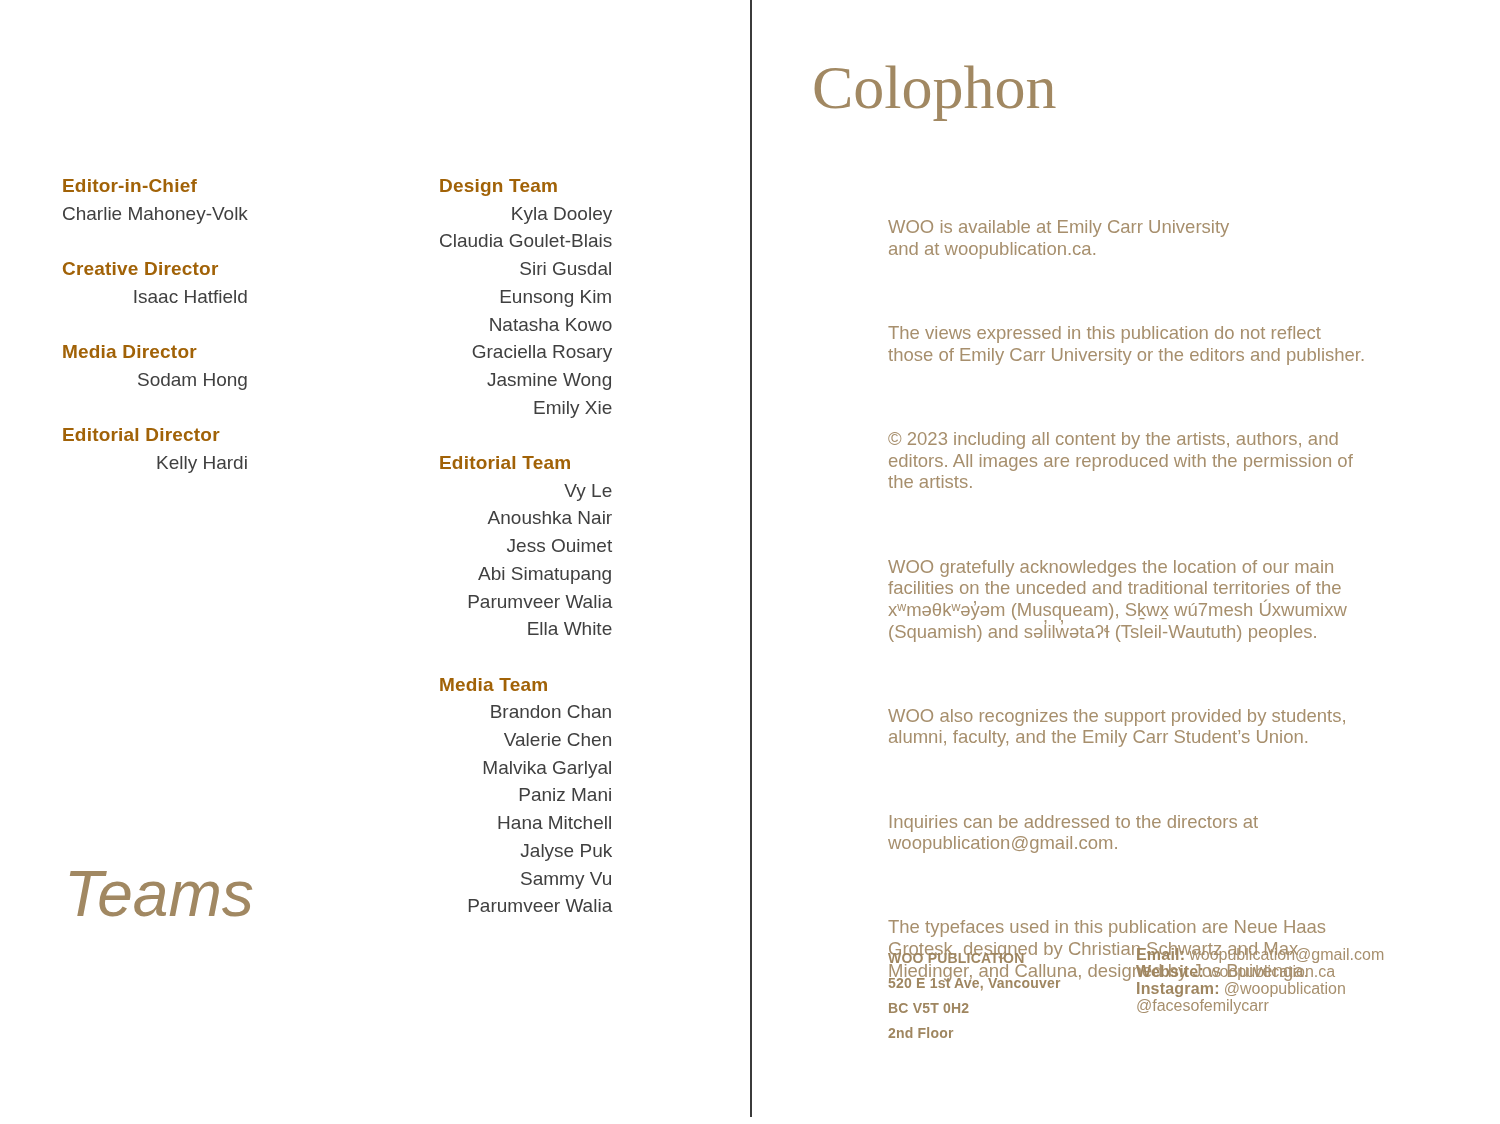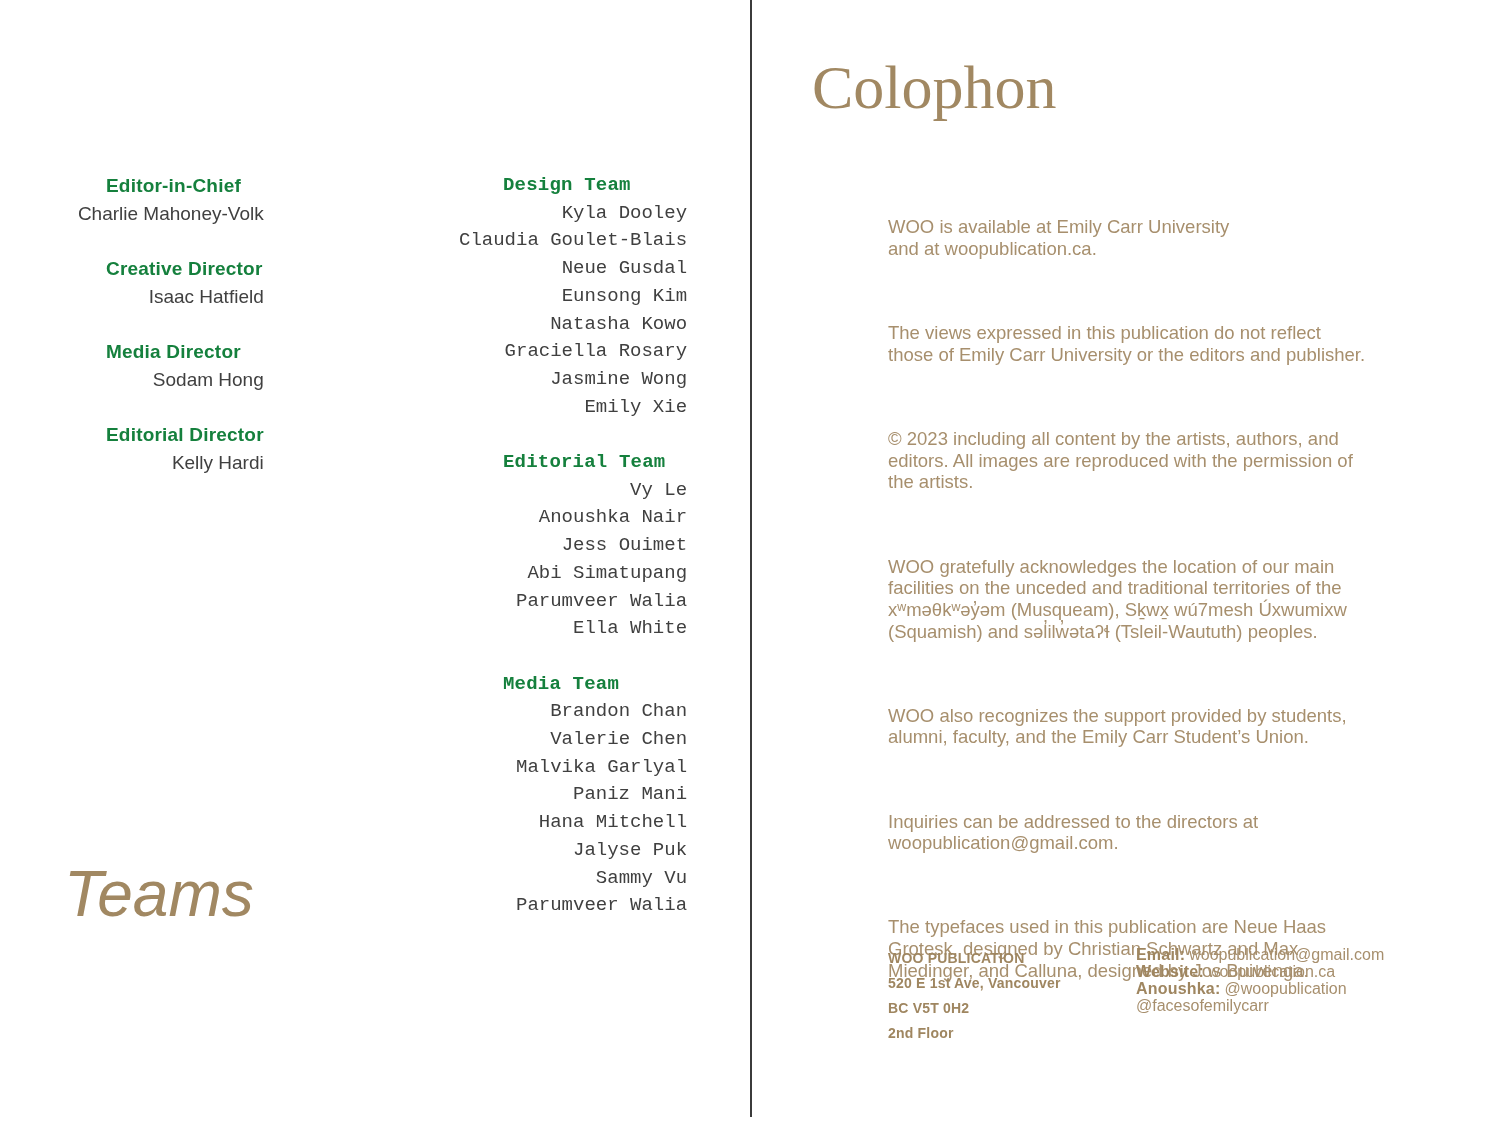--- a/index.html
+++ b/index.html
@@ -17,29 +17,28 @@
     width: 2px; height: 1117px;
     background: #3b3b3b;
   }
 
   
   .roles-col {
     position: absolute; left: 62px; top: 172px;
     font-size: 19px; line-height: 27.7px;
   }
   .teams-col {
-    position: absolute; left: 459px; top: 172px;
-    font-size: 19px; line-height: 27.7px; font-family: Liberation Mono, monospace;
+    position: absolute; left: 439px; top: 172px;
+    font-size: 19px; line-height: 27.7px;
   }
   .group { margin-bottom: 27.7px; }
   .group-title {
     font-weight: bold;
-    color: #15803d;
+    color: #a16207;
     letter-spacing: 0.2px;
-    margin-left: 44px;
   }
   .member, .group-name { color: #404040; text-align: right; }
 
   .teams-heading {
     position: absolute; left: 64px; top: 862px;
     margin: 0;
     font-family: Liberation Sans, sans-serif;
     font-style: italic; font-weight: normal;
     font-size: 64px; line-height: 1;
     color: #a18862;
@@ -104,21 +103,21 @@
         <div class="group-title">Editorial Director</div>
         <div class="group-name">Kelly Hardi</div>
       </div>
     </div>
 
     <div class="teams-col">
       <div class="group">
         <div class="group-title">Design Team</div>
         <div class="member">Kyla Dooley</div>
         <div class="member">Claudia Goulet-Blais</div>
-        <div class="member">Neue Gusdal</div>
+        <div class="member">Siri Gusdal</div>
         <div class="member">Eunsong Kim</div>
         <div class="member">Natasha Kowo</div>
         <div class="member">Graciella Rosary</div>
         <div class="member">Jasmine Wong</div>
         <div class="member">Emily Xie</div>
       </div>
       <div class="group">
         <div class="group-title">Editorial Team</div>
         <div class="member">Vy Le</div>
         <div class="member">Anoushka Nair</div>
@@ -172,18 +171,18 @@
     </div>
 
     <div class="footer-publisher">WOO PUBLICATION
 520 E 1st Ave, Vancouver
 BC V5T 0H2
 2nd Floor</div>
 
     <div class="footer-contact">
       <div class="contact-line"><span class="contact-label">Email:</span><span>woopublication@gmail.com</span></div>
       <div class="contact-line"><span class="contact-label">Website:</span><span>woopublication.ca</span></div>
-      <div class="contact-line"><span class="contact-label">Anoushka:</span><span>@woopublication</span></div>
+      <div class="contact-line"><span class="contact-label">Instagram:</span><span>@woopublication</span></div>
       <div class="contact-line"><span>@facesofemilycarr</span></div>
     </div>
   </div>
 
 </div>
 
 </body></html>

